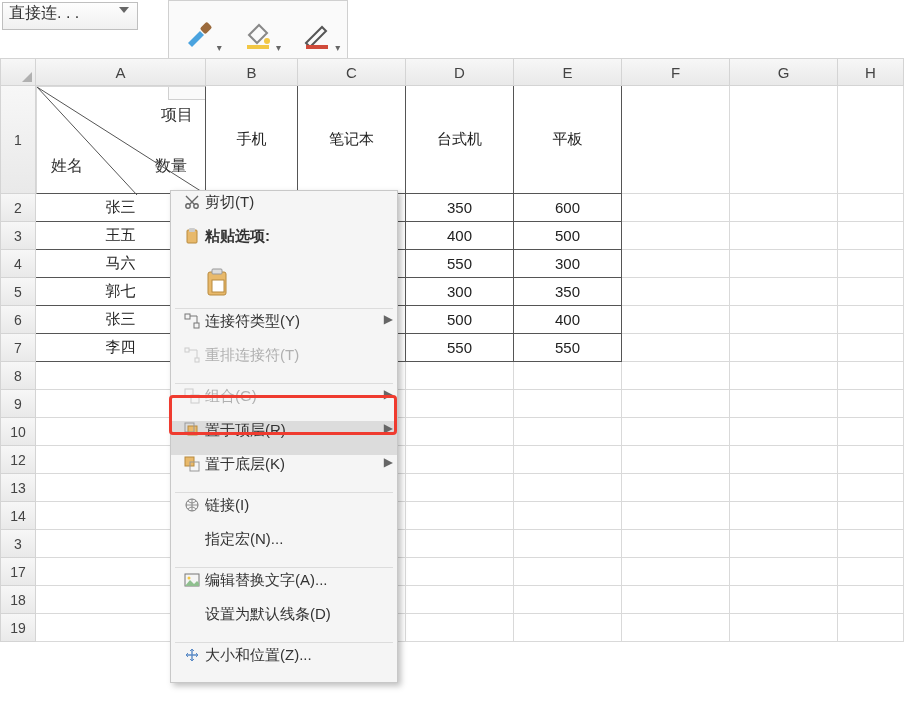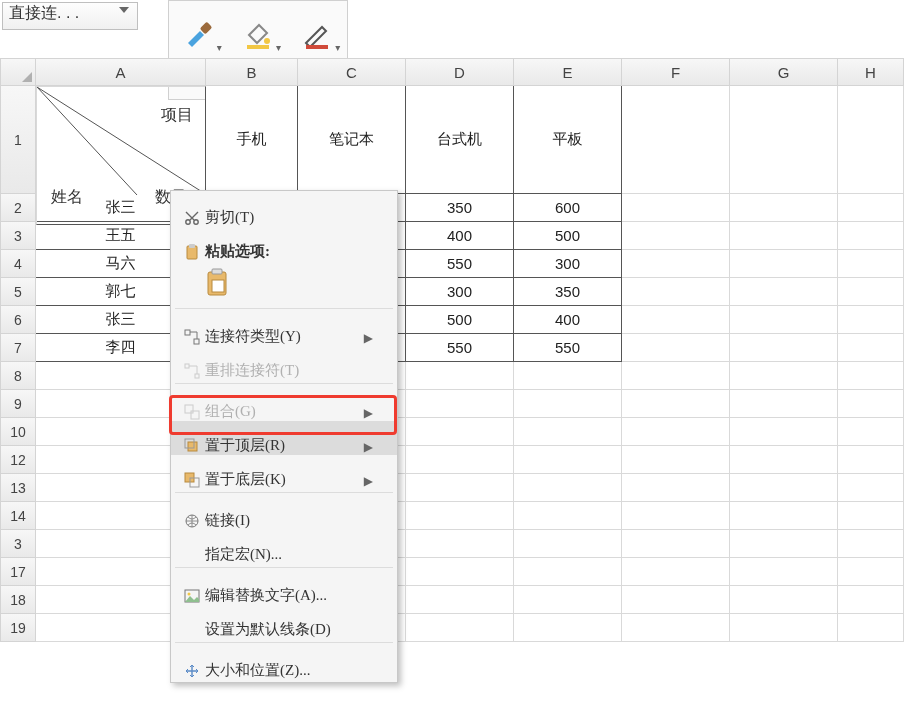--- a/index.html
+++ b/index.html
@@ -109,21 +109,21 @@
     font-size: 15px; color: #222;
     background: #fff;
   }
   .cell.border { border-right: 1px solid #555; border-bottom: 1px solid #555; }
   .row1 { height: 108px; }
   .rowN { height: 28px; }
 
   
   .a1box {
     position: relative;
-    width: 170px; height: 139px;
+    width: 170px; height: 108px;
     border-right: 1px solid #555;
     border-bottom: 1px solid #555;
     border-left: 1px solid #d9d9d9;
     border-top: 1px solid #d9d9d9;
     font-family: Liberation Mono, monospace;
   }
   .a1box svg { position:absolute; inset:0; }
   .a1box .t-item { position:absolute; top:18px; right:12px; font-size:16px; }
   .a1box .t-name { position:absolute; bottom:16px; left:14px; font-size:16px; }
   .a1box .t-qty  { position:absolute; bottom:16px; right:18px; font-size:16px; }
@@ -133,25 +133,24 @@
     position: absolute;
     left: 170px; top: 190px;
     width: 228px;
     background: #f5f5f5;
     border: 1px solid #c8c8c8;
     box-shadow: 3px 3px 6px rgba(0,0,0,0.25);
     padding: 2px 0;
     z-index: 50;
   }
   .ctxmenu .mi {
-    display: flex; align-items: flex-end;
+    display: flex; align-items: flex-start;
     height: 34px;
-    padding: 0 24px 0 8px;
+    padding: 0 4px 0 8px;
     position: relative;
-    font-family: Liberation Serif, serif;
   }
   .ctxmenu .mi .ico {
     width: 26px; display:flex; align-items:center; justify-content:center;
   }
   .ctxmenu .mi .txt { flex:1; font-size: 15px; color:#333; }
   .ctxmenu .mi.disabled .txt { color:#b0b0b0; }
   .ctxmenu .mi .sub { font-size:12px; color:#666; }
   .ctxmenu .mi.bold .txt { font-weight: 600; }
   .ctxmenu .sep { height:1px; background:#dcdcdc; margin: 3px 4px; }
   .ctxmenu .mi.hl { background:#dcdcdc; }

